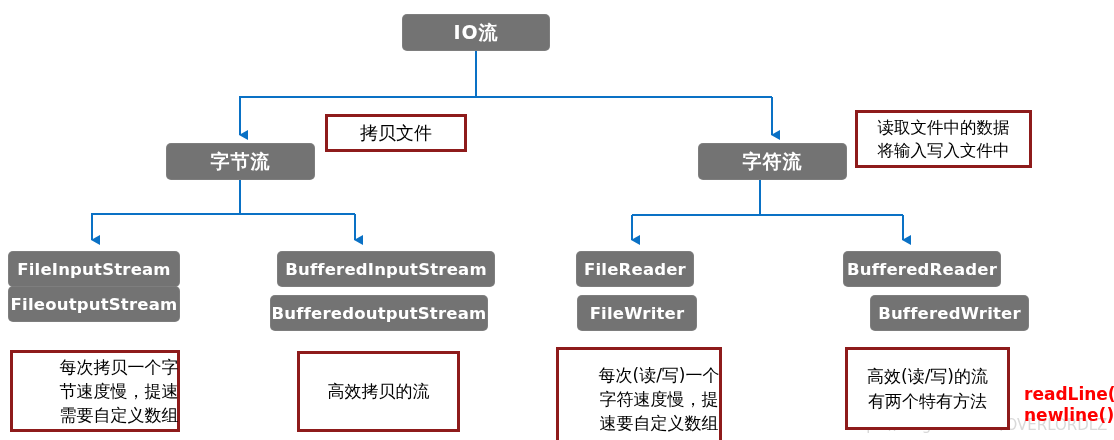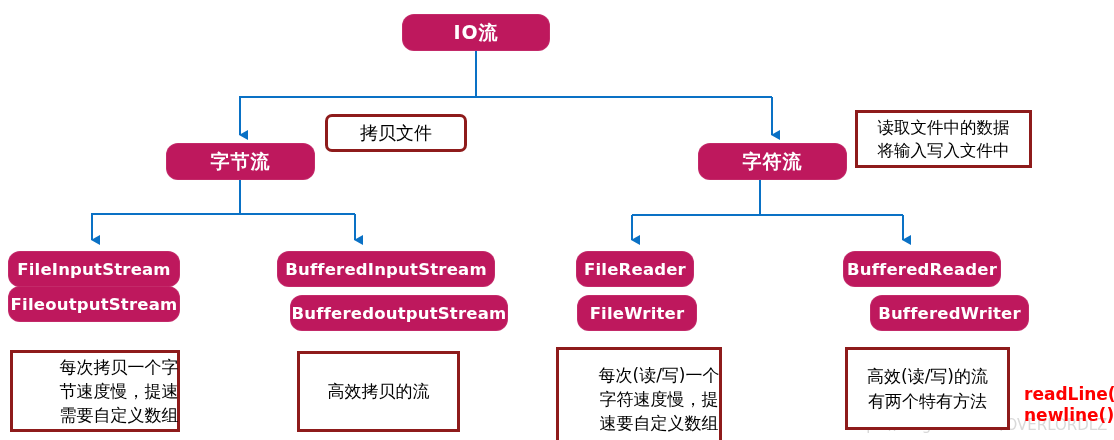--- a/index.html
+++ b/index.html
@@ -6,23 +6,23 @@
   html, body { background: #ffffff; }
   body {
     font-family: "DejaVu Sans", "Liberation Sans", sans-serif;
     width: 1114px; height: 440px; position: relative; overflow: hidden;
   }
   .canvas { position: absolute; left: 0; top: 0; width: 1114px; height: 440px; }
   svg.connectors { position: absolute; left: 0; top: 0; pointer-events: none; }
 
   .node {
     position: absolute;
-    background: #be185d;
+    background: #737373;
     color: #ffffff;
-    border-radius: 12px;
+    border-radius: 5px;
     display: flex; align-items: center; justify-content: center;
     font-weight: bold;
     text-align: center;
     box-shadow: inset 0 0 0 1px rgba(255,255,255,0.08);
   }
   .node.cn { font-size: 19px; letter-spacing: 1px; }
   .node.en { font-size: 16.5px; letter-spacing: 0.2px; }
 
   .note {
     position: absolute;
@@ -85,32 +85,32 @@
     </g>
   </svg>
 
   <div class="watermark" style="left:845px; top:416px;">https://blog.csdn.net/OVERLORDLZ</div>
 
   <div class="node cn above" style="left:402px; top:14px; width:148px; height:37px;">IO流</div>
 
   <div class="node cn above" style="left:166px; top:143px; width:149px; height:37px;">字节流</div>
   <div class="node cn above" style="left:698px; top:143px; width:149px; height:37px;">字符流</div>
 
-  <div class="note above" style="left:325px; top:114px; width:142px; height:38px; font-size:18px;border-radius:7px;">
+  <div class="note above" style="left:325px; top:114px; width:142px; height:38px; font-size:18px;">
     <span class="line">拷贝文件</span>
   </div>
   <div class="note above" style="left:855px; top:110px; width:177px; height:58px; font-size:16.5px;">
     <span class="line">读取文件中的数据</span>
     <span class="line">将输入写入文件中</span>
   </div>
 
   <div class="node en above" style="left:8px; top:251px; width:172px; height:36px;">FileInputStream</div>
   <div class="node en above" style="left:8px; top:286px; width:172px; height:36px;">FileoutputStream</div>
   <div class="node en above" style="left:270px; top:251px; width:218px; height:36px;margin-left:7px;">BufferedInputStream</div>
-  <div class="node en above" style="left:270px; top:295px; width:218px; height:36px;margin-left:20px;">BufferedoutputStream</div>
+  <div class="node en above" style="left:270px; top:295px; width:218px; height:36px;">BufferedoutputStream</div>
 
   <div class="node en above" style="left:576px; top:251px; width:118px; height:36px;">FileReader</div>
   <div class="node en above" style="left:577px; top:295px; width:120px; height:36px;">FileWriter</div>
   <div class="node en above" style="left:843px; top:251px; width:158px; height:36px;">BufferedReader</div>
   <div class="node en above" style="left:846px; top:295px; width:159px; height:36px;margin-left:24px;">BufferedWriter</div>
 
   <div class="note above" style="left:10px; top:350px; width:170px; height:82px;padding-left:48px;">
     <span class="line">每次拷贝一个字</span>
     <span class="line">节速度慢，提速</span>
     <span class="line">需要自定义数组</span>

